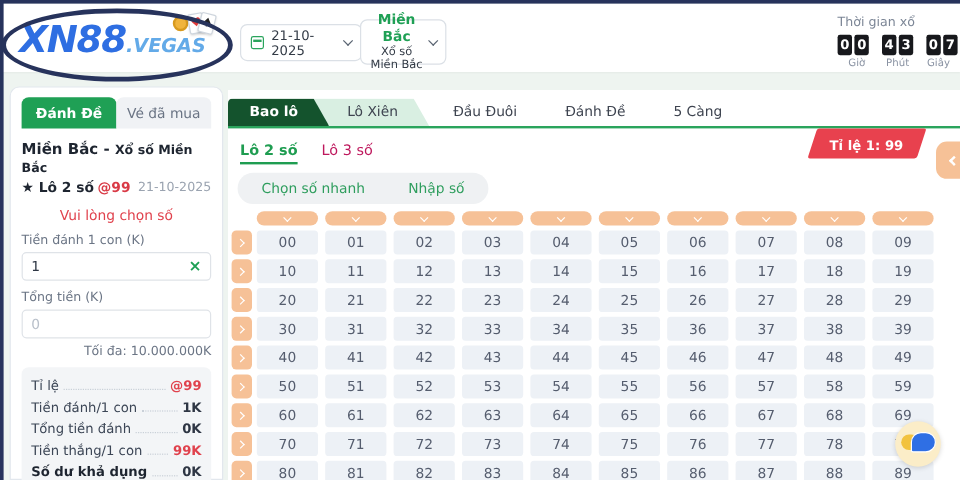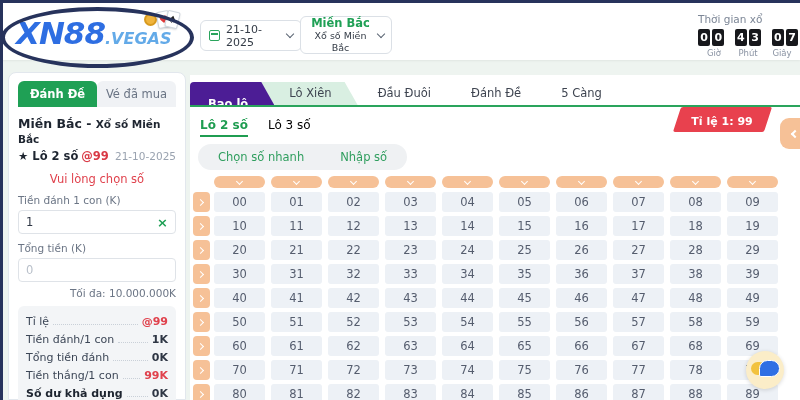--- a/index.html
+++ b/index.html
@@ -23,21 +23,21 @@
   .annotation-ellipse { position:absolute; left:1px; top:4px; width:193px; height:61px; border:4px solid #27335c; border-radius:50%; z-index:50; pointer-events:none; }
 
   .chev { display:inline-block; width:6px; height:6px; border-right:1.6px solid #5a6472; border-bottom:1.6px solid #5a6472; transform:rotate(45deg); margin-top:-3px; }
   .chev.white { border-color:#fff; }
 
   .date-picker { position:absolute; left:200px; top:17px; width:102px; height:31px; background:#fff; border:1px solid #dbe0e6; border-radius:6px; display:flex; align-items:center; padding:0 8px; gap:6px; }
   .cal-icon { width:11px; height:11px; border:1.5px solid #2aa45c; border-radius:2px; position:relative; flex:none; }
   .cal-icon::after { content:""; position:absolute; left:1px; right:1px; top:2px; height:1.5px; background:#2aa45c; }
   .date-text { font-size:11px; color:#333b46; flex:1; }
 
-  .region-select { position:absolute; left:300px; top:13px; width:92px; height:38px; background:#fff; border:1px solid #dbe0e6; border-radius:6px; display:flex; align-items:center; padding:0 7px; gap:5px; }
+  .region-select { position:absolute; left:300px; top:13px; width:72px; height:38px; background:#fff; border:1px solid #dbe0e6; border-radius:6px; display:flex; align-items:center; padding:0 7px; gap:5px; }
   .region-lines { flex:1; text-align:center; line-height:1.25; }
   .region-title { font-size:11.5px; font-weight:bold; color:#1fa055; }
   .region-subtitle { font-size:9.5px; color:#333b46; }
 
   .timer { position:absolute; right:2px; top:10px; width:100px; }
   .timer-label { font-size:10.5px; color:#7c8696; margin-bottom:4px; }
   .timer-digits { display:flex; gap:2px; align-items:center; }
   .digit-box { width:13px; height:17px; background:#17181c; border-radius:2px; color:#fff; font-size:11px; font-weight:bold; text-align:center; line-height:17px; }
   .pair-gap { width:7px; }
   .timer-units { display:flex; justify-content:space-between; padding:2px 2px 0 2px; }
@@ -66,24 +66,24 @@
   .stat-row { display:flex; align-items:baseline; font-size:11px; color:#3c4656; padding:2.5px 0;text-align:center; }
   .stat-row .dots { flex:1; border-bottom:1px dotted #c9d0d8; margin:0 4px 2px 4px; }
   .stat-value { color:#2e3644; font-weight:bold; }
   .stat-value.red { color:#e0424d; }
   .stat-row.bold .stat-label { font-weight:bold; color:#1e2530; }
 
   
   .main-panel { position:absolute; left:190px; top:75px; width:610px; height:325px; background:#fff; }
   .tab-bar { display:flex; margin-top:7px; border-bottom:2px solid #2aa45c; position:relative; }
   .tab { height:23px; line-height:23px; font-size:11.5px; color:#3e4450; padding:0 20px; white-space:nowrap; cursor:pointer; }
-  .tab.active { background:#4c1d95; color:#fff; font-weight:bold; clip-path:polygon(0 0, calc(100% - 13px) 0, 100% 100%, 0 100%); padding:11px 26px 0 18px; position:relative; z-index:2; border-top-left-radius:4px; }
+  .tab.active { background:#14532d; color:#fff; font-weight:bold; clip-path:polygon(0 0, calc(100% - 13px) 0, 100% 100%, 0 100%); padding:0 26px 0 18px; position:relative; z-index:2; border-top-left-radius:4px; }
   .tab.highlight { background:#d9efe2; clip-path:polygon(0 0, calc(100% - 13px) 0, 100% 100%, 0 100%); margin-left:-13px; padding:0 26px 0 28px; z-index:1; }
   .subtab-row { margin:11px 0 0 10px; display:flex; gap:20px; }
-  .subtab { font-size:12px; color:#000000; padding-bottom:3px; cursor:pointer; }
+  .subtab { font-size:12px; color:#be185d; padding-bottom:3px; cursor:pointer; }
   .subtab.active { color:#1f9d51; font-weight:bold; border-bottom:2px solid #1f9d51; }
   .rate-badge { position:absolute; right:32px; top:32px; background:#e8414e; transform:skewX(-18deg); padding:3px 15px; border-radius:2px; }
   .rate-badge span { display:inline-block; transform:skewX(18deg); color:#fff; font-size:11px; font-weight:bold; }
   .collapse-handle { position:absolute; right:-7px; top:43px; width:27px; height:31px; background:#f6c197; border-radius:9px 0 0 9px; display:flex; align-items:center; justify-content:center; cursor:pointer; }
   .collapse-handle .chev { transform:rotate(135deg); margin:0 -3px 0 0; border-width:2px; border-color:#fff; }
   .pills-row { margin:7px 0 0 8px; }
   .pills-box { display:inline-flex; background:#eff1f3; border-radius:14px; padding:2px; }
   .pill { font-size:11.5px; color:#2f9e5e; padding:4px 18px; border-radius:13px; cursor:pointer; }
   .pill.active { background:#22a357; color:#fff; font-weight:bold; }
 

